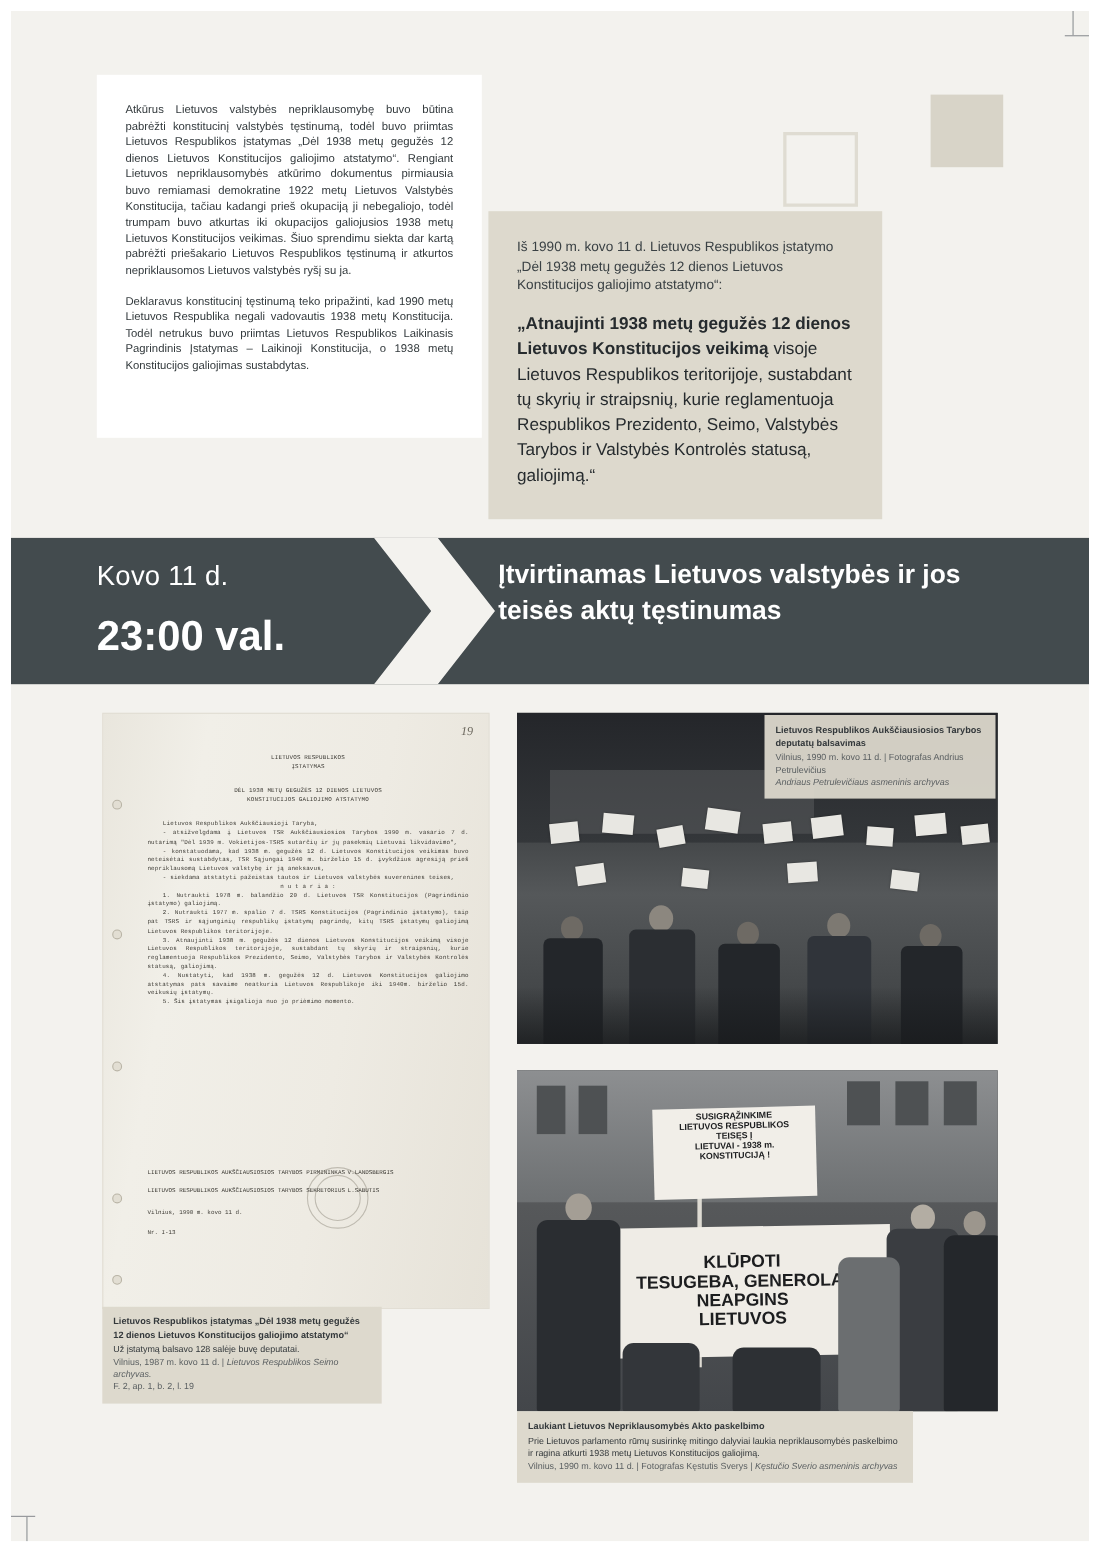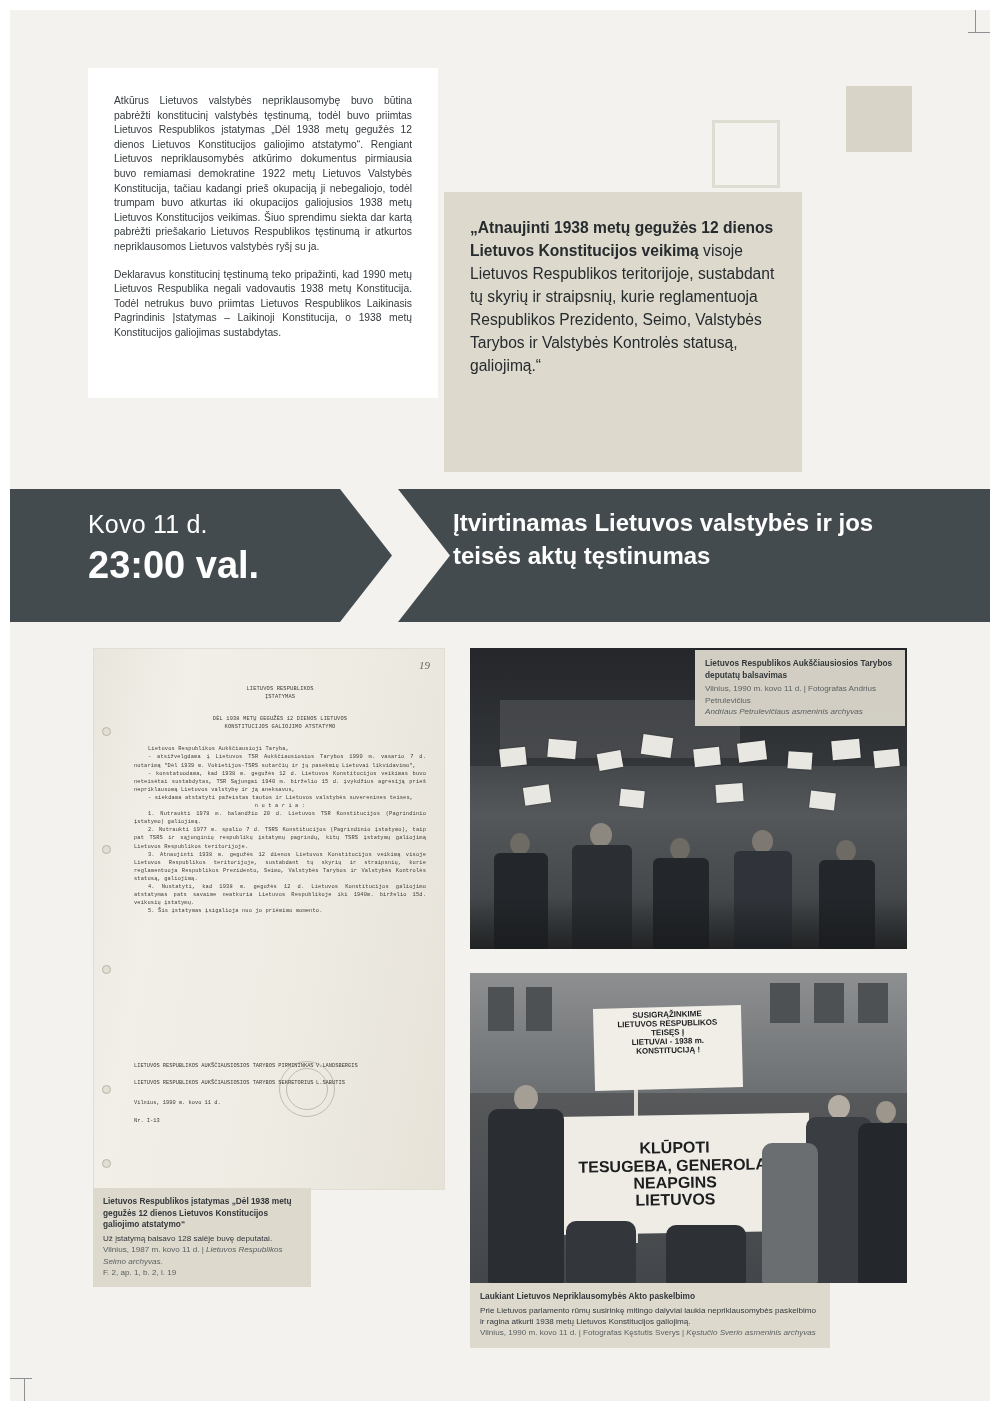--- a/index.html
+++ b/index.html
@@ -69,21 +69,21 @@
     background:#434b4e;
     color:#ffffff;
   }
   .banner-left {
     position:absolute; left:78px; top:20px; width:300px;
   }
   .banner-date {
     font-size:25px; line-height:31px; font-weight:normal; color:#ffffff; letter-spacing:0.2px;
   }
   .banner-time {
-    font-size:38px; line-height:46px; font-weight:bold; color:#ffffff; margin-top:2px;
+    font-size:38px; line-height:46px; font-weight:bold; color:#ffffff; margin-top:16px;
   }
   .banner-arrow {
     position:absolute; left:330px; top:0; width:110px; height:133px;
   }
   .banner-title {
     position:absolute; left:443px; top:17px; width:470px;
     font-size:24px; line-height:33px; font-weight:bold; color:#ffffff;
   }
 
   
@@ -137,21 +137,21 @@
   .caption {
     background:#ddd9cd;
     padding:8px 10px 9px 10px;
     font-size:8.1px; line-height:11.4px; color:#33383b;
   }
   .caption .ttl { font-weight:bold; display:block; margin-bottom:2px; font-size:8.3px; line-height:11.6px; }
   .caption .sub { display:block; }
   .caption .src { display:block; color:#5a5f61; }
   .caption .src i { font-style:italic; }
 
-  .doc-caption { position:absolute; left:93px; top:1188px; width:218px; }
+  .doc-caption { position:absolute; left:93px; top:1188px; width:254px; }
 
   
   .photo1 {
     position:absolute; left:470px; top:648px; width:437px; height:301px;
     overflow:hidden; background:#3d4043;
   }
   .photo1-cap {
     position:absolute; left:695px; top:650px; width:210px;
     background:rgba(221,217,205,0.94);
   }
@@ -203,20 +203,21 @@
 
   <div class="deco-a"></div>
   <div class="deco-b"></div>
 
   <div class="intro-box">
     <p>Atkūrus Lietuvos valstybės nepriklausomybę buvo būtina pabrėžti konstitucinį valstybės tęstinumą, todėl buvo priimtas Lietuvos Respublikos įstatymas „Dėl 1938 metų gegužės 12 dienos Lietuvos Konstitucijos galiojimo atstatymo“. Rengiant Lietuvos nepriklausomybės atkūrimo dokumentus pirmiausia buvo remiamasi demokratine 1922 metų Lietuvos Valstybės Konstitucija, tačiau kadangi prieš okupaciją ji nebegaliojo, todėl trumpam buvo atkurtas iki okupacijos galiojusios 1938 metų Lietuvos Konstitucijos veikimas. Šiuo sprendimu siekta dar kartą pabrėžti priešakario Lietuvos Respublikos tęstinumą ir atkurtos nepriklausomos Lietuvos valstybės ryšį su ja.</p>
     <p>Deklaravus konstitucinį tęstinumą teko pripažinti, kad 1990 metų Lietuvos Respublika negali vadovautis 1938 metų Konstitucija. Todėl netrukus buvo priimtas Lietuvos Respublikos Laikinasis Pagrindinis Įstatymas – Laikinoji Konstitucija, o 1938 metų Konstitucijos galiojimas sustabdytas.</p>
   </div>
 
   <div class="quote-box">
+    <p class="quote-lead">Iš 1990 m. kovo 11 d. Lietuvos Respublikos įstatymo „Dėl 1938 metų gegužės 12 dienos Lietuvos Konstitucijos galiojimo atstatymo“:</p>
     <p class="quote-main"><b>„Atnaujinti 1938 metų gegužės 12 dienos Lietuvos Konstitucijos veikimą</b><span> visoje Lietuvos Respublikos teritorijoje, sustabdant tų skyrių ir straipsnių, kurie reglamentuoja Respublikos Prezidento, Seimo, Valstybės Tarybos ir Valstybės Kontrolės statusą, galiojimą.“</span></p>
   </div>
 
   <div class="banner">
     <div class="banner-left">
       <div class="banner-date">Kovo 11 d.</div>
       <div class="banner-time">23:00 val.</div>
     </div>
     <svg class="banner-arrow" viewBox="0 0 110 133">
       <polygon points="0,0 58,0 110,66.5 58,133 0,133 52,66.5" fill="#f3f2ee"></polygon>

